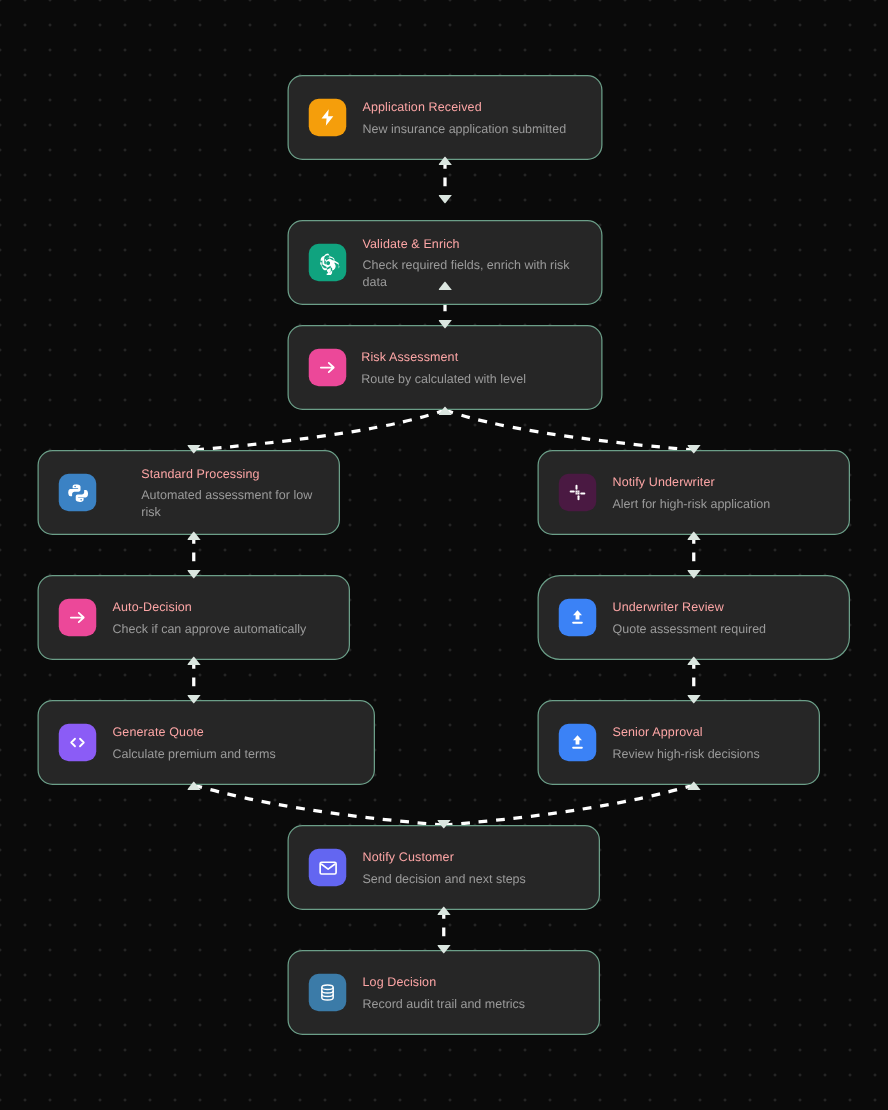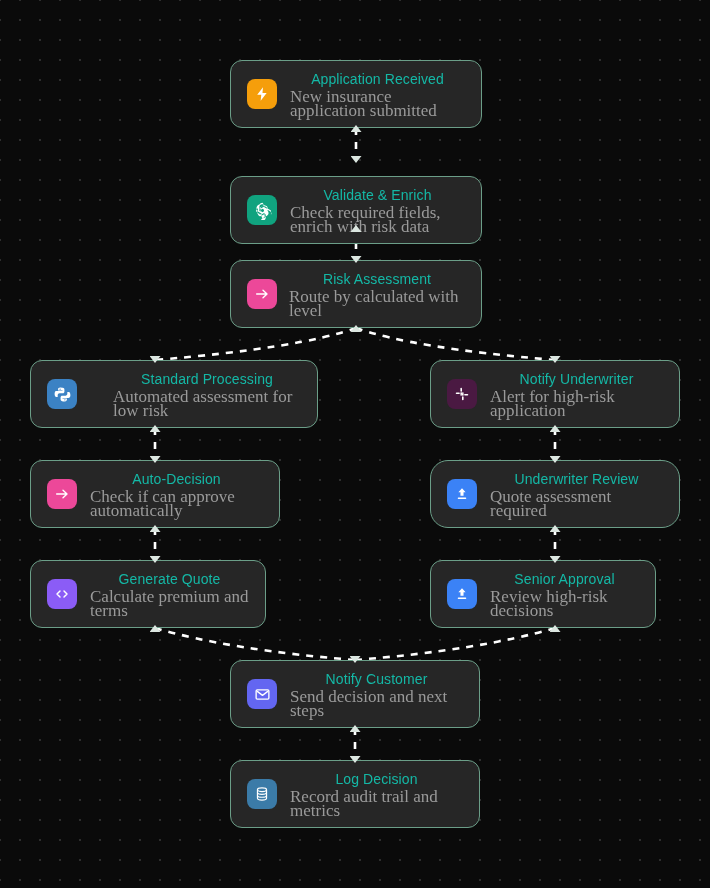--- a/index.html
+++ b/index.html
@@ -60,34 +60,32 @@
   .node-icon svg { display: block; }
 
   .node-text {
     display: flex;
     flex-direction: column;
     justify-content: center;
     min-width: 0;
   }
 
   .node-title {
-    color: #14b8a6;
-    font-size: 14px;
+    color: #fca5a5;
+    font-size: 10px;
     line-height: 17px;
     letter-spacing: 0.1px;
     white-space: nowrap;
-    text-align: center;
   }
 
   .node-desc {
     color: #9a9a9a;
-    font-size: 17px;
+    font-size: 10px;
     line-height: 14px;
     margin-top: 2px;
-    font-family: Liberation Serif, serif;
   }
   .node-desc.wrap { white-space: normal; max-width: 180px; }
 
   .port {
     position: absolute;
     z-index: 3;
     width: 11px;
     height: 7px;
     background: #dbe6e0;
     pointer-events: none;
@@ -138,21 +136,21 @@
       <div class="node-icon" style="background: rgb(236, 72, 153);">
         <svg width="16" height="16" viewBox="0 0 24 24">
           <path stroke="#fff" stroke-width="2.1" stroke-linecap="round" stroke-linejoin="round" fill="none" d="M4 12h15M13.5 6.5 19.5 12l-6 5.5"></path>
         </svg>
       </div>
       <div class="node-text">
         <div class="node-title">Risk Assessment</div>
         <div class="node-desc">Route by calculated with level</div>
       </div>
     </div>
-    <div class="node" style="left: 30px; top: 360px; width: 288px; height: 68px; gap: 36px;">
+    <div class="node" style="left: 30px; top: 360px; width: 242px; height: 68px; gap: 36px;">
       <div class="node-icon" style="background: rgb(59, 130, 196);">
         <svg width="17" height="17" viewBox="0 0 24 24">
           <path fill="#ffffff" d="M11.9 2c-1.9 0-3.6.2-4.6.6-1.1.4-1.5 1.2-1.5 2.2v1.6h6.2v.8H3.6c-1.2 0-2.2.7-2.5 2-.4 1.5-.4 2.5 0 4 .3 1.3 1 2.2 2.2 2.2h1.9V13c0-1.4 1.2-2.6 2.6-2.6h4.7c1.2 0 2.2-1 2.2-2.2V4.8c0-1.1-1-2-2.2-2.3-.8-.2-1.7-.5-2.6-.5zm-3.3 1.6c.5 0 .9.4.9.9s-.4.9-.9.9-.9-.4-.9-.9.4-.9.9-.9z"></path>
           <path fill="#ffffff" d="M12.1 22c1.9 0 3.6-.2 4.6-.6 1.1-.4 1.5-1.2 1.5-2.2v-1.6h-6.2v-.8h8.4c1.2 0 2.2-.7 2.5-2 .4-1.5.4-2.5 0-4-.3-1.3-1-2.2-2.2-2.2h-1.9V11c0 1.4-1.2 2.6-2.6 2.6H11.5c-1.2 0-2.2 1-2.2 2.2v3.4c0 1.1 1 2 2.2 2.3.8.2 1.7.5 2.6.5zm3.3-1.6c-.5 0-.9-.4-.9-.9s.4-.9.9-.9.9.4.9.9-.4.9-.9.9z"></path>
         </svg>
       </div>
       <div class="node-text">
         <div class="node-title">Standard Processing</div>
         <div class="node-desc">Automated assessment for low risk</div>
       </div>
@@ -191,21 +189,21 @@
         <svg width="16" height="16" viewBox="0 0 24 24">
           <path fill="#ffffff" d="M12 3.2 6.6 9.2h3.1v5.3h4.6V9.2h3.1z"></path>
           <rect fill="#ffffff" x="5.6" y="17.2" width="12.8" height="2.2" rx="1"></rect>
         </svg>
       </div>
       <div class="node-text">
         <div class="node-title">Underwriter Review</div>
         <div class="node-desc">Quote assessment required</div>
       </div>
     </div>
-    <div class="node" style="left: 30px; top: 560px; width: 236px; height: 68px;">
+    <div class="node" style="left: 30px; top: 560px; width: 270px; height: 68px;">
       <div class="node-icon" style="background: rgb(139, 92, 246);">
         <svg width="16" height="16" viewBox="0 0 24 24">
           <path stroke="#fff" stroke-width="2.2" stroke-linecap="round" stroke-linejoin="round" fill="none" d="M9 7.5 4.5 12 9 16.5M15 7.5 19.5 12 15 16.5"></path>
         </svg>
       </div>
       <div class="node-text">
         <div class="node-title">Generate Quote</div>
         <div class="node-desc">Calculate premium and terms</div>
       </div>
     </div>

